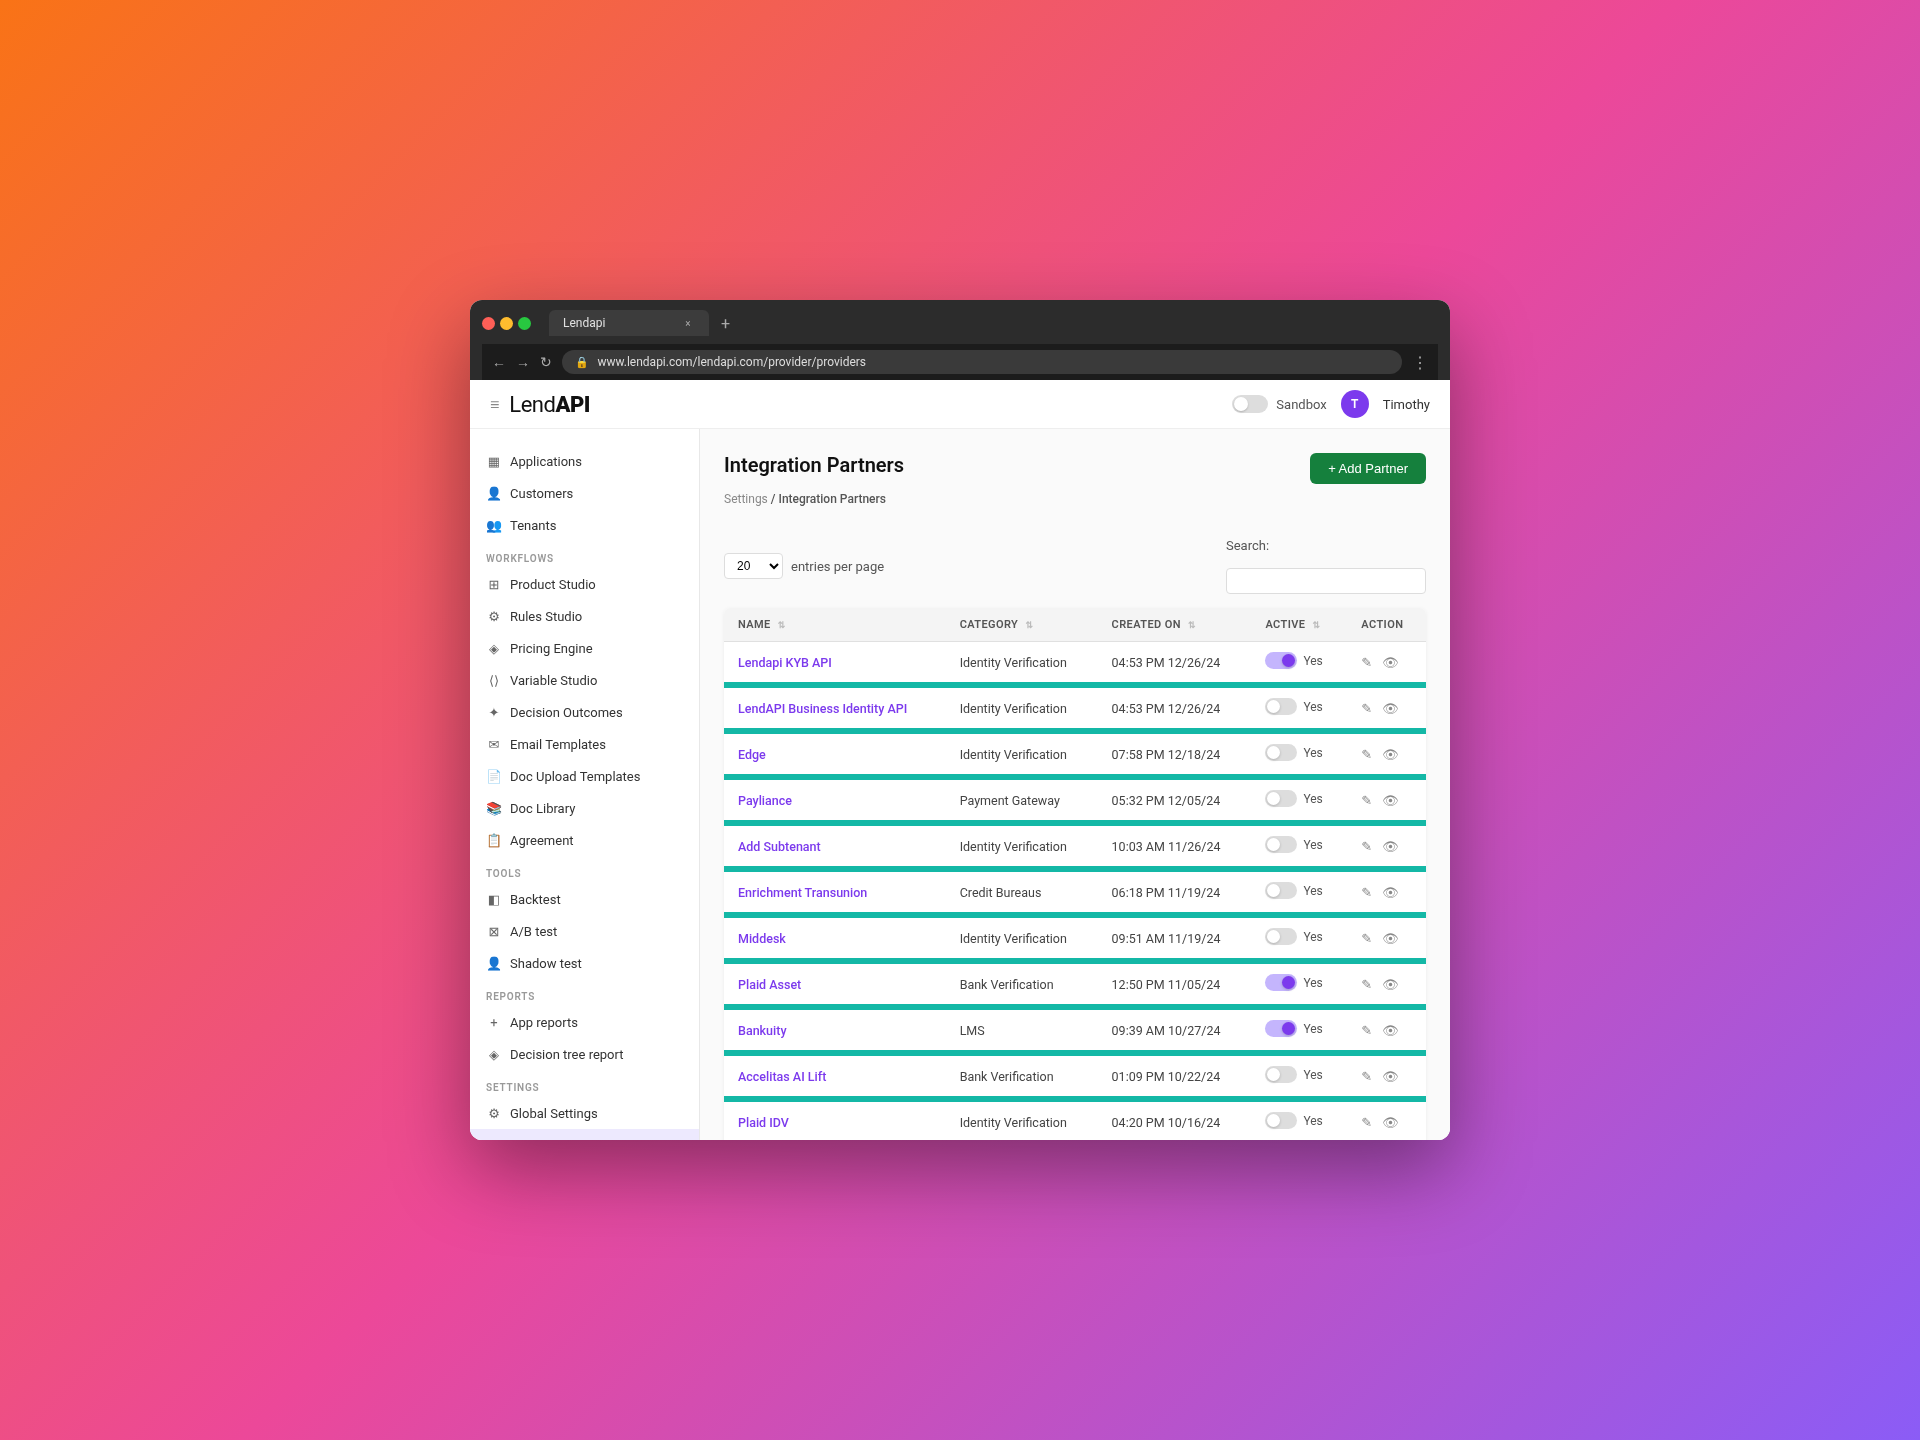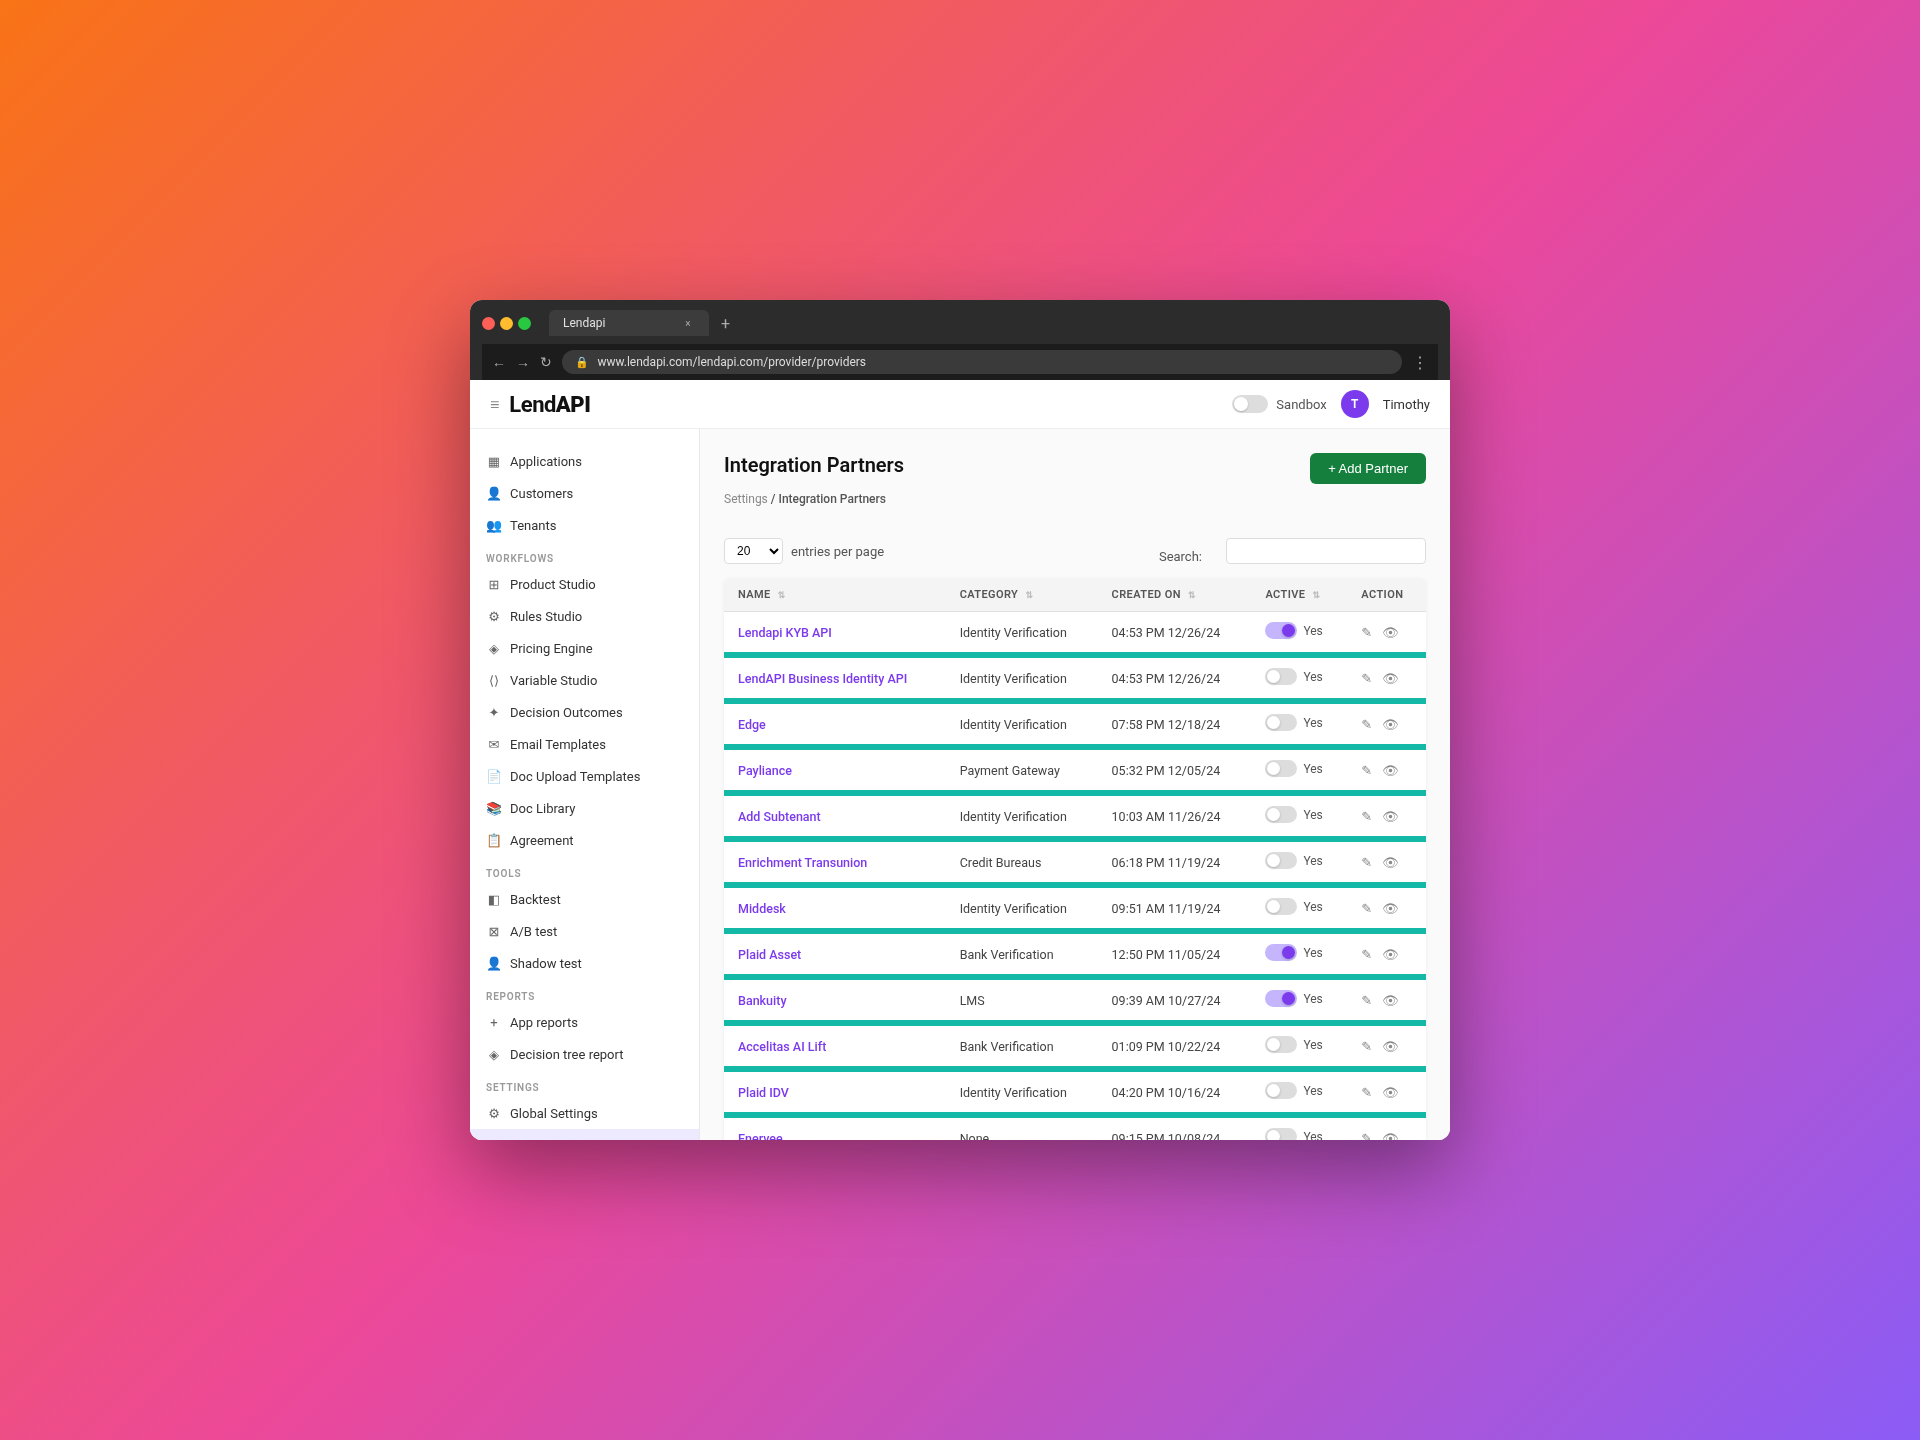--- a/index.html
+++ b/index.html
@@ -106,21 +106,21 @@
       overflow-y: auto;
       flex-shrink: 0;
     }
     .logo {
       font-size: 22px;
       font-weight: 300;
       color: #555;
       letter-spacing: -0.5px;
     }
     .logo span {
-      font-weight: 700;
+      font-weight: 400;
       color: #111;
     }
     .hamburger { color: #888; font-size: 16px; cursor: pointer; }
     .sidebar-nav { padding: 0; }
     .sidebar-item {
       display: flex;
       align-items: center;
       gap: 8px;
       padding: 8px 16px;
       cursor: pointer;
@@ -190,24 +190,25 @@
     }
     .entries-select {
       border: 1px solid #ddd;
       border-radius: 4px;
       padding: 4px 8px;
       font-size: 12px;
       background: #fff;
     }
     .search-control {
       display: flex;
-      align-items: flex-end;
-      gap: 24px;
+      align-items: flex-start;
+      gap: 15px;
       font-size: 13px;
       color: #555;
+      flex-direction: column;
     }
     .search-input {
       border: 1px solid #ddd;
       border-radius: 4px;
       padding: 5px 10px;
       font-size: 12px;
       width: 200px;
     }
     .data-table {
       width: 100%;

